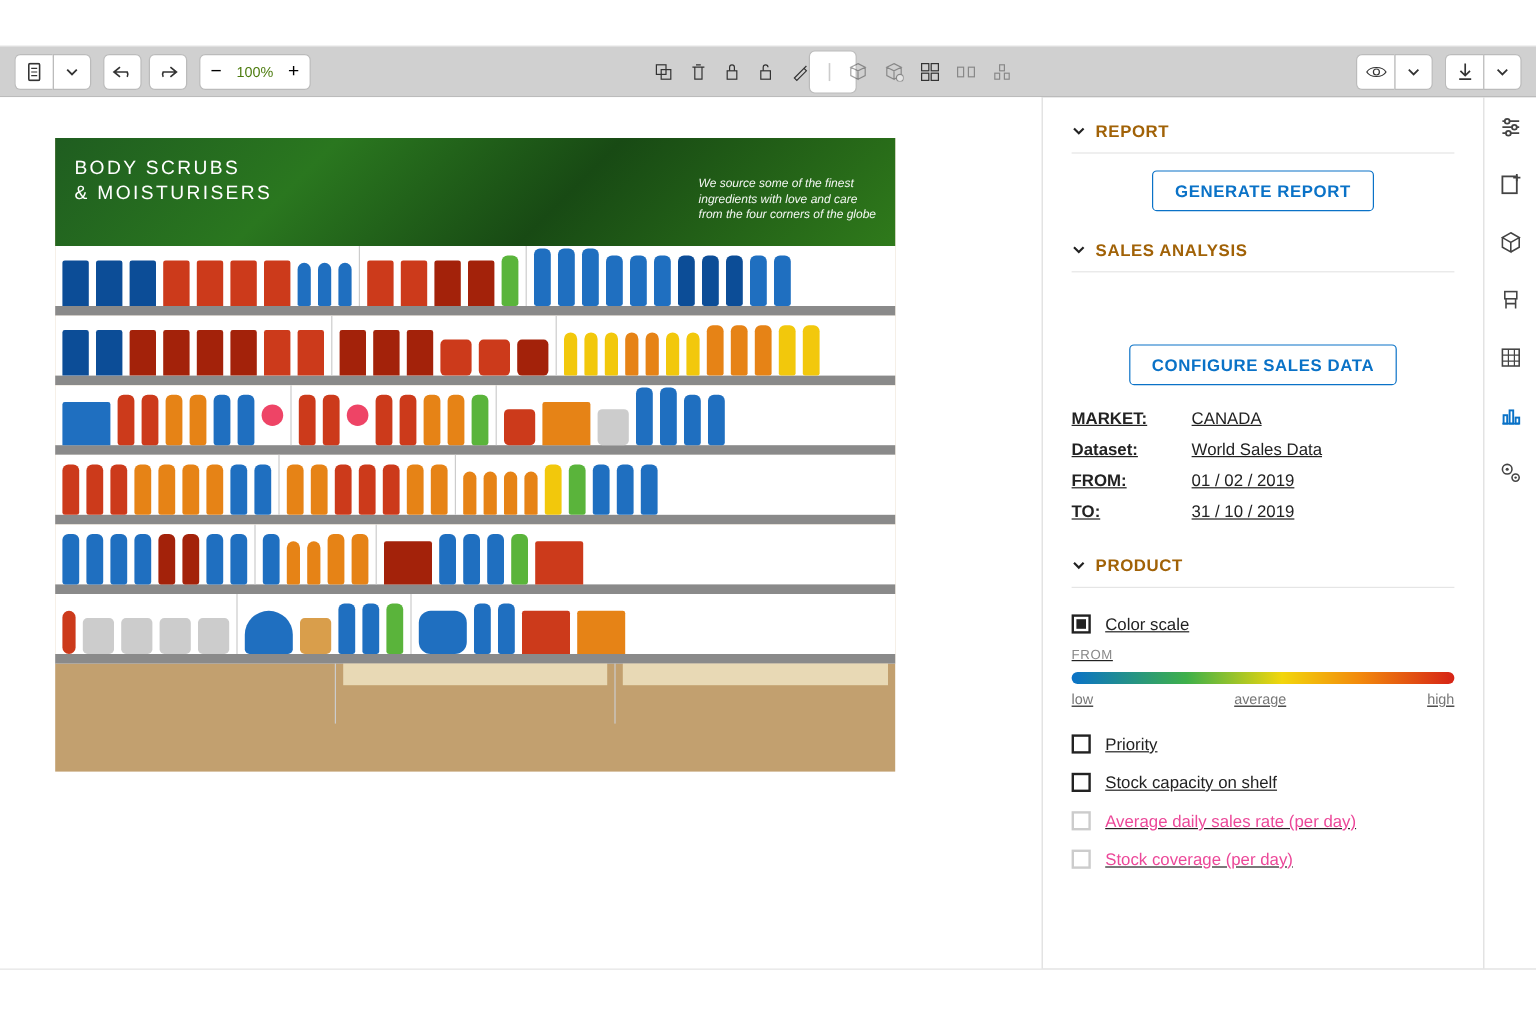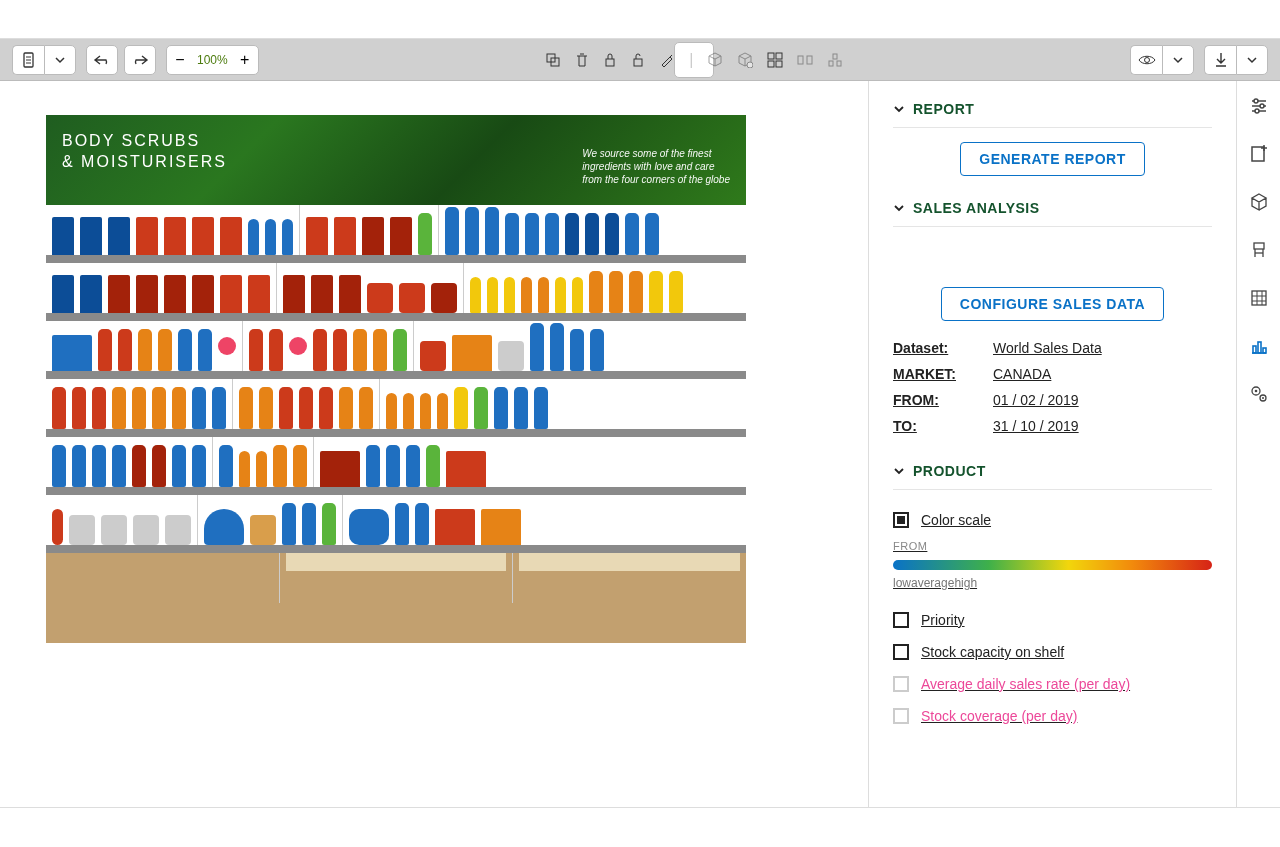--- a/index.html
+++ b/index.html
@@ -139,21 +139,21 @@
   .rail .rail-btn {
     width:26px; height:26px; display:flex; align-items:center; justify-content:center;
     color:#444; cursor:pointer;
   }
   .rail .rail-btn.active { color:#0a72c7; }
 
   .section-head {
     display:flex; align-items:center; gap:8px;
     padding: 6px 0 10px 0;
     border-bottom:1px solid #e5e5e5;
-    font-size:14px; font-weight:600; letter-spacing:0.5px; color:#14532d;
+    font-size:14px; font-weight:600; letter-spacing:0.5px; color:#a16207;
     cursor:pointer;
     text-align:center;
   }
   .section-head + .section-body { padding: 14px 0 18px 0; text-decoration: underline; }
   .btn-outline {
     display:inline-block;
     border: 1.5px solid #0a72c7;
     color:#0a72c7;
     font-weight:700;
     letter-spacing:0.5px;
@@ -180,21 +180,21 @@
   }
   .check.disabled { border-color:#ccc; }
   .check .fill { width:8px; height:8px; background:#222; }
   .mini-label { font-size:11px; color:#888; letter-spacing:0.5px; margin-top:4px; }
   .gradient-bar {
     height:10px; width:100%; border-radius:5px;
     background: linear-gradient(90deg, #0a72c7 0%, #3eb04a 30%, #f2d60c 55%, #f28a0c 75%, #d62316 100%);
     margin-top:8px;
   }
   .scale-labels {
-    display:flex; font-size:12px; color:#777; margin-top:6px;
+    display:flex; justify-content:space-between; font-size:12px; color:#777; margin-top:6px;
   }
   .footer { height:40px; border-top:1px solid #ddd; background:#fff; }
 
   svg { display:block; }
 </style>
 </head>
 <body>
 
 <div class="browser-spacer"></div>
 
@@ -546,26 +546,26 @@
             <path d="M2 4 L6 8 L10 4" fill="none" stroke="#222" stroke-width="1.8"></path>
           </svg>
       </span>
       <span>SALES ANALYSIS</span>
     </div>
     <div class="section-body">
       <div class="center" style="margin-bottom:14px;margin-top:46px;">
         <span class="btn-outline">CONFIGURE SALES DATA</span>
       </div>
       <div class="kv">
+          <span class="k">MARKET:</span>
+          <span class="v">CANADA</span>
+        </div>
+      <div class="kv">
           <span class="k">Dataset:</span>
           <span class="v">World Sales Data</span>
-        </div>
-      <div class="kv">
-          <span class="k">MARKET:</span>
-          <span class="v">CANADA</span>
         </div>
       <div class="kv">
           <span class="k">FROM:</span>
           <span class="v">01 / 02 / 2019</span>
         </div>
       <div class="kv">
           <span class="k">TO:</span>
           <span class="v">31 / 10 / 2019</span>
         </div>
     </div>

